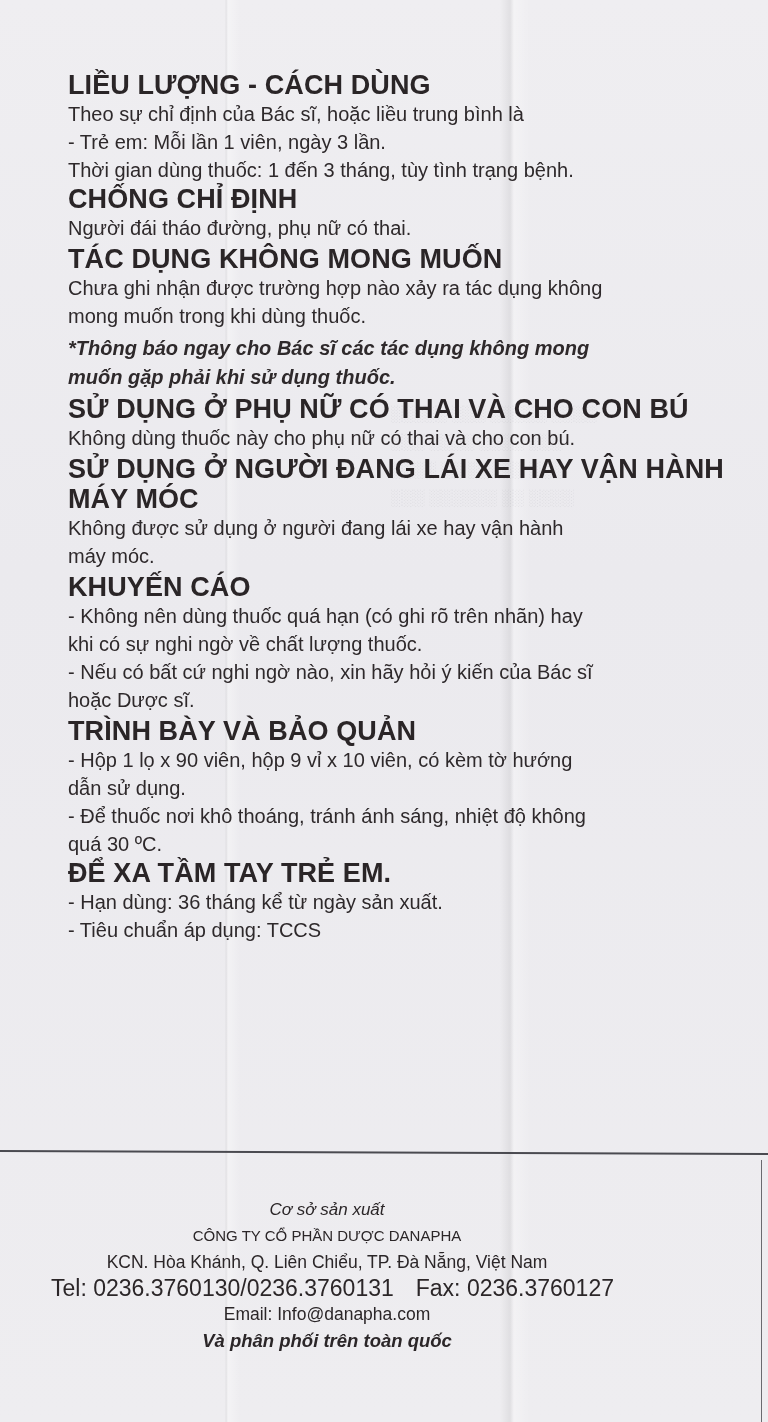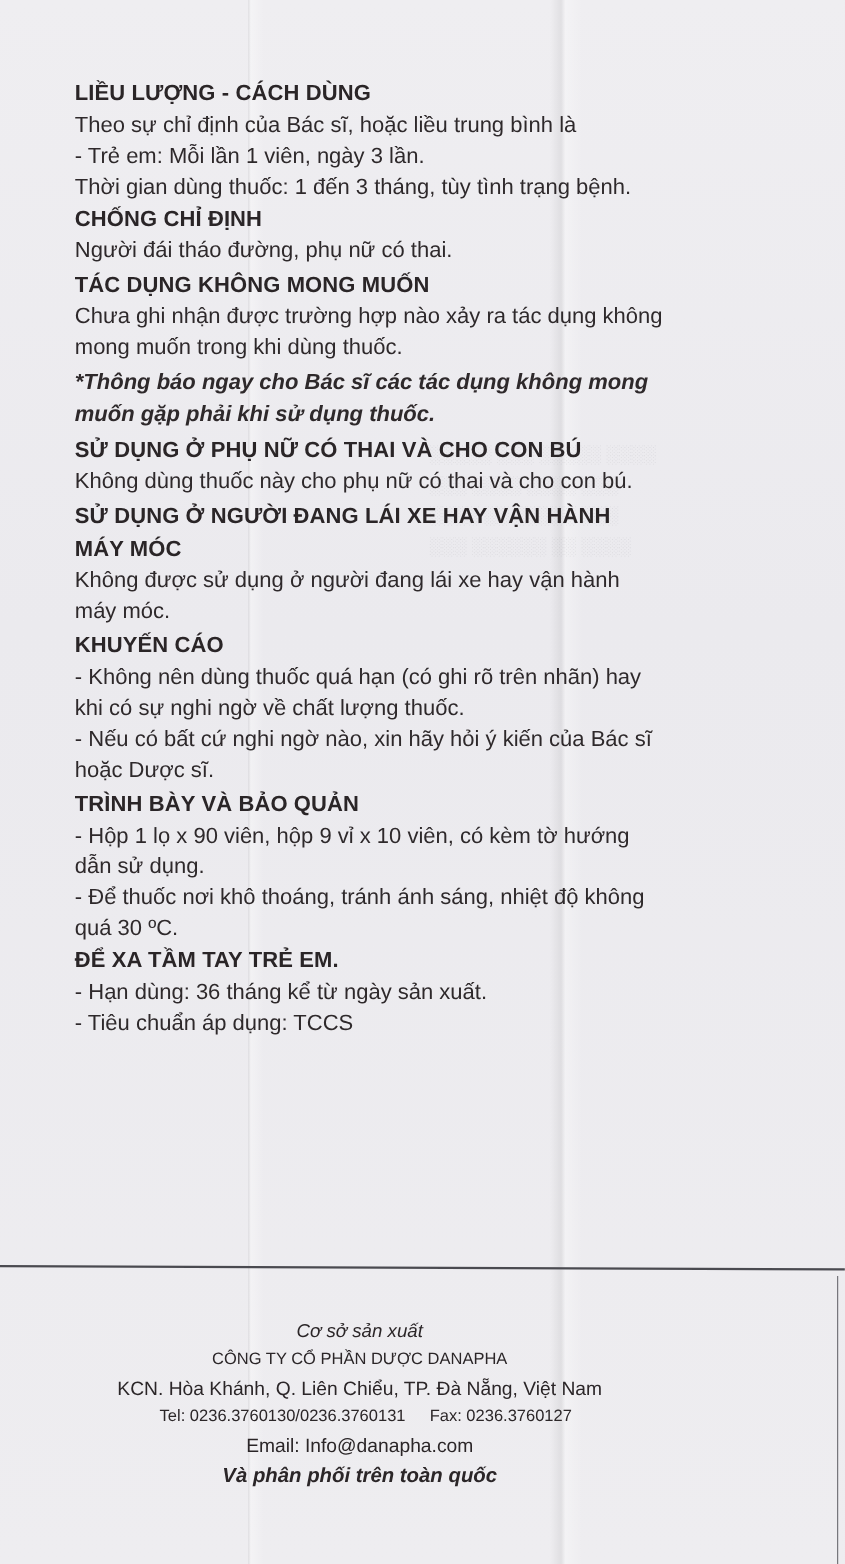--- a/index.html
+++ b/index.html
@@ -16,36 +16,36 @@
       linear-gradient(90deg, rgba(0,0,0,0.0) 0px, rgba(0,0,0,0.0) 225px, rgba(0,0,0,0.05) 226px, rgba(255,255,255,0.35) 228px, rgba(0,0,0,0) 240px),
       linear-gradient(90deg, rgba(0,0,0,0) 500px, rgba(0,0,0,0.06) 510px, rgba(255,255,255,0.3) 514px, rgba(0,0,0,0) 530px),
       linear-gradient(180deg, #efeef1 0%, #ebeaee 40%, #eeedf0 100%);
   }
   .ghost {
     position: absolute; left: 390px; width: 360px; color: rgba(60,60,70,0.09);
     font-size: 16px; line-height: 28px; pointer-events: none;
   }
   .content { position: absolute; left: 68px; top: 70px; width: 670px; }
   h2 {
-    margin: 0; font-size: 20px; font-weight: bold; letter-spacing: 0.1px;
+    margin: 0; font-size: 27px; font-weight: bold; letter-spacing: 0.1px;
     line-height: 30px; color: #2a2527;
   }
   p { margin: 0; font-size: 20px; line-height: 28px; color: #2e292b; }
   .it { font-style: italic; font-weight: bold; font-size: 20px; line-height: 29px; margin-top: 4px; }
   .sp { height: 2px; }
   .rule {
     position: absolute; left: 0; top: 1150px; width: 768px; height: 0;
     border-top: 2px solid #4a4a50; transform: rotate(0.22deg); transform-origin: left;
   }
   .right-edge { position: absolute; right: 6px; top: 1160px; width: 1px; height: 262px; background: #6a6a6f; }
   .footer { position: absolute; left: 0; top: 1198px; width: 654px; text-align: center; }
   .footer .f-italic { font-style: italic; font-size: 17px; line-height: 24px; }
   .footer .f-company { font-weight: normal; font-size: 15px; line-height: 27px; }
   .footer .f-line { font-size: 17.5px; line-height: 26px; }
-  .footer .f-tel { font-size: 15px; line-height: 26px; word-spacing: 0; padding-left: 11px; }
+  .footer .f-tel { font-size: 23px; line-height: 26px; word-spacing: 0; padding-left: 11px; }
   .footer .f-tel span + span { margin-left: 22px; }
   .footer .f-dist { font-style: italic; font-weight: bold; font-size: 18.5px; line-height: 27px; }
 </style>
 </head>
 <body>
 
 <div class="paper"></div>
 
 <div class="ghost" style="top:400px;">
   ░░░░░ ░░░ ░░░░░ ░░░░<br>░░░ ░░░░ ░░░░ ░░░<br>░░░░ ░░ ░░░░░ ░░░<br>░░░ ░░░░░░ ░░ ░░░░

